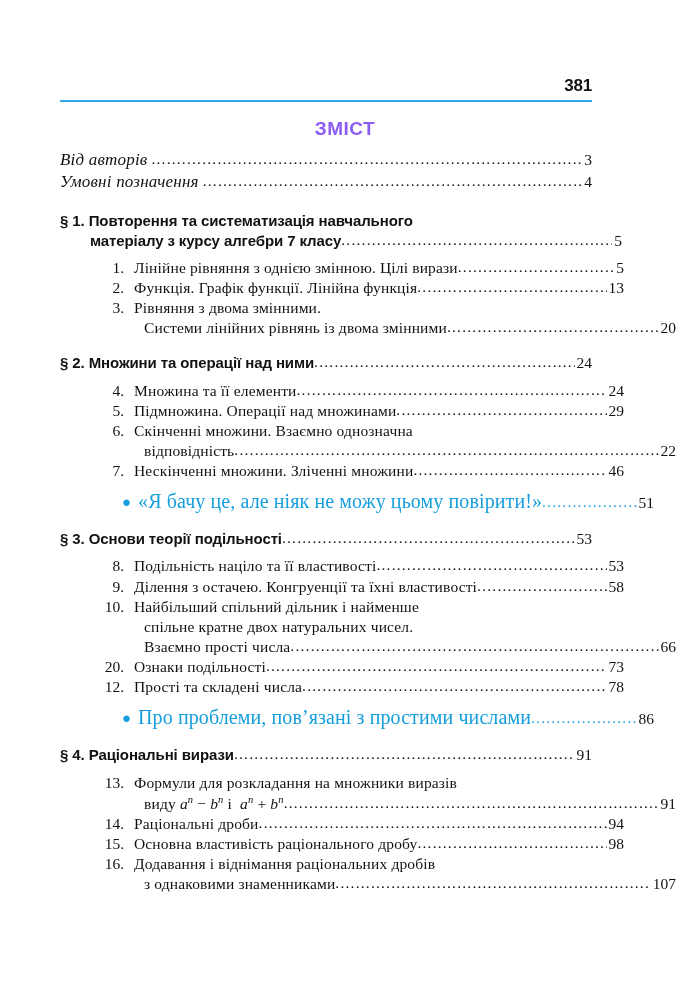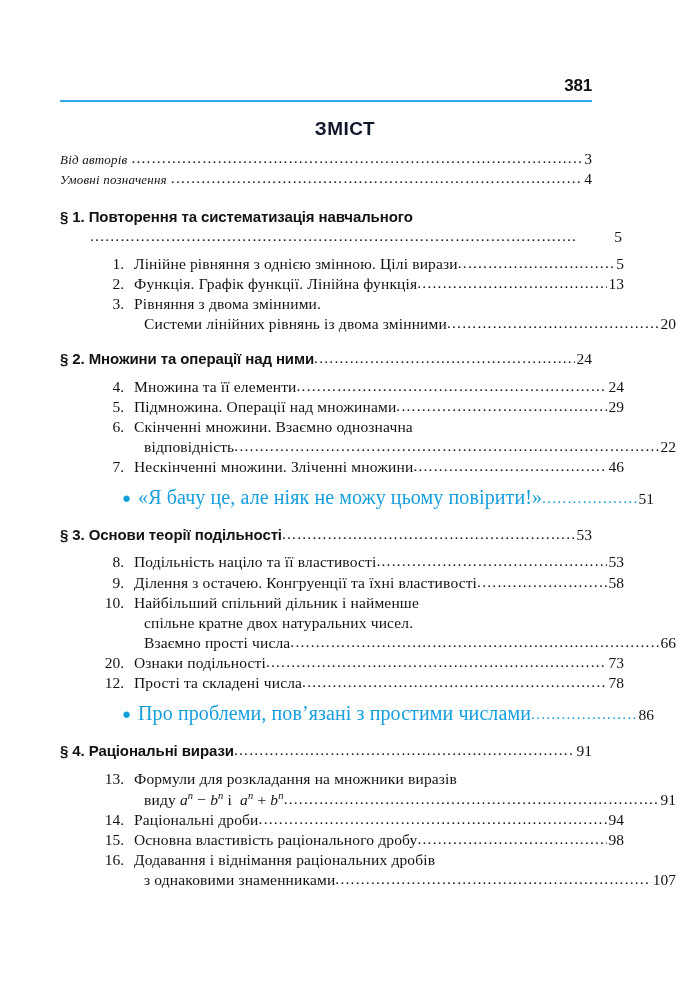--- a/index.html
+++ b/index.html
@@ -50,21 +50,21 @@
   .doc-title {
     position: absolute;
     left: 0;
     top: 118px;
     width: 690px;
     text-align: center;
     font-family: "Liberation Sans", "DejaVu Sans", sans-serif;
     font-weight: bold;
     font-size: 19px;
     letter-spacing: 0.5px;
-    color: #0f172a;
+    color: #8b5cf6;
   }
 
   
   .toc {
     position: absolute;
     left: 60px;
     top: 149px;
     width: 532px;
   }
 
@@ -116,21 +116,21 @@
     flex: 0 0 auto;
     text-align: right;
     padding-left: 2px;
     font-size: 15.5px;
     color: #121212;
   }
 
   
   .front .label {
     font-style: italic;
-    font-size: 13px;
+    font-size: 17px;
     letter-spacing: 0.2px;
   }
   .front .dots { margin-left: 4px; }
 
   .sec .label {
     font-family: "Liberation Sans", "DejaVu Sans", sans-serif;
     font-weight: bold;
     font-size: 15px;
     letter-spacing: -0.1px;
   }
@@ -182,20 +182,21 @@
       <span class="dots">................................................................................................</span>
       <span class="pg">4</span>
     </div>
 
     <div class="gap-lg"></div>
 
     <div class="row sec lvl-sec">
       <span class="label">§ 1. Повторення та систематизація навчального</span>
     </div>
     <div class="row sec lvl-seccont">
+      <span class="label">матеріалу з курсу алгебри 7 класу</span>
       <span class="dots">................................................................................................</span>
       <span class="pg">5</span>
     </div>
 
     <div class="gap-sm"></div>
 
     <div class="row item lvl-item" style="padding-left:32px">
       <span class="num">1.</span>
       <span class="label">Лінійне рівняння з однією змінною. Цілі вирази</span>
       <span class="dots">................................................................................................</span>

